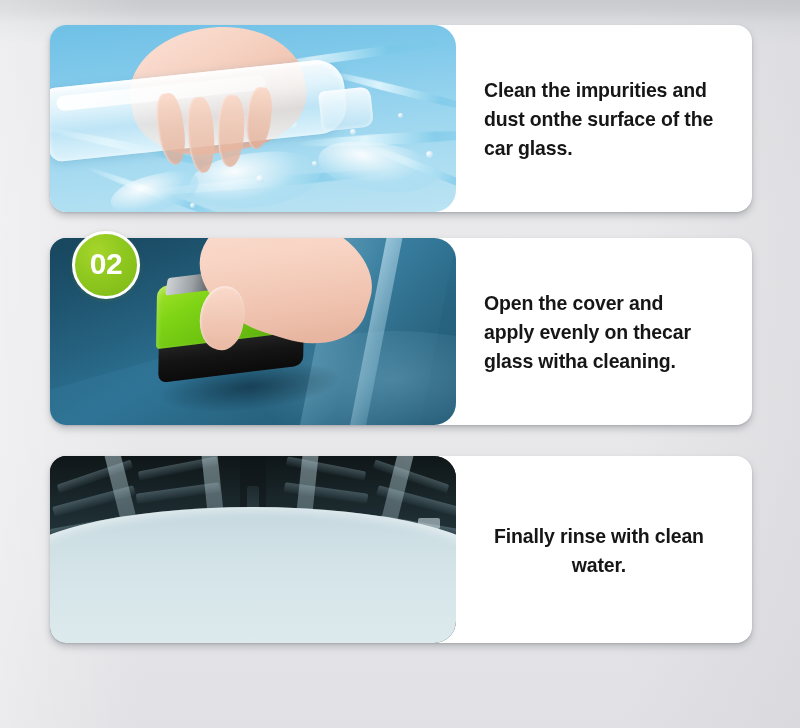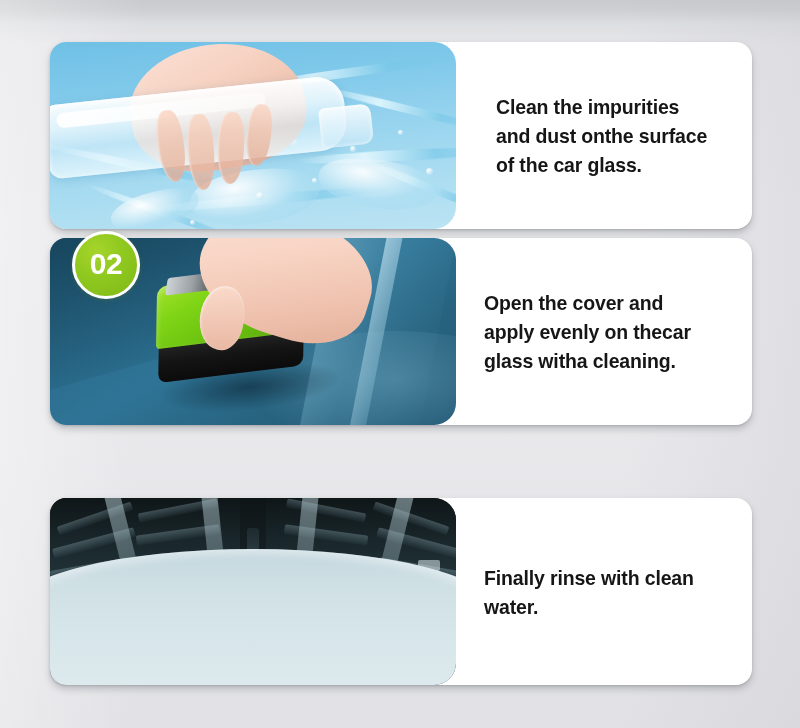--- a/index.html
+++ b/index.html
@@ -37,23 +37,23 @@
     left: 50px;
     width: 702px;
     height: 187px;
     background: #ffffff;
     border-radius: 16px;
     box-shadow: 0 4px 7px rgba(120,122,128,0.40), 0 1px 2px rgba(120,122,128,0.30);
     display: flex;
     align-items: stretch;
     z-index: 2;
   }
-  .step-1 { top: 42px; gap: 12px; }
+  .step-1 { top: 25px; }
   .step-2 { top: 238px; }
-  .step-3 { top: 498px; }
+  .step-3 { top: 456px; text-align: center; }
 
   
   .photo {
     position: relative;
     width: 406px;
     flex: 0 0 406px;
     border-radius: 16px 22px 22px 16px;
     overflow: hidden;
   }
 

